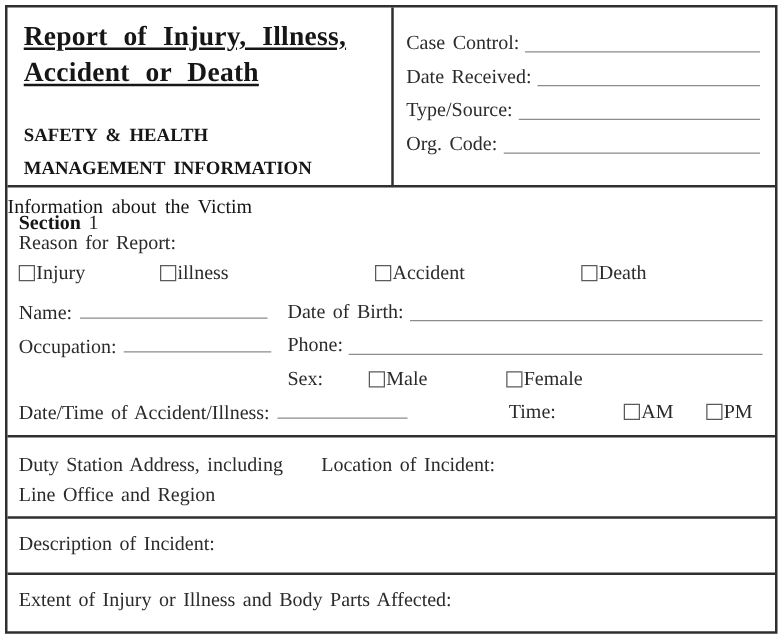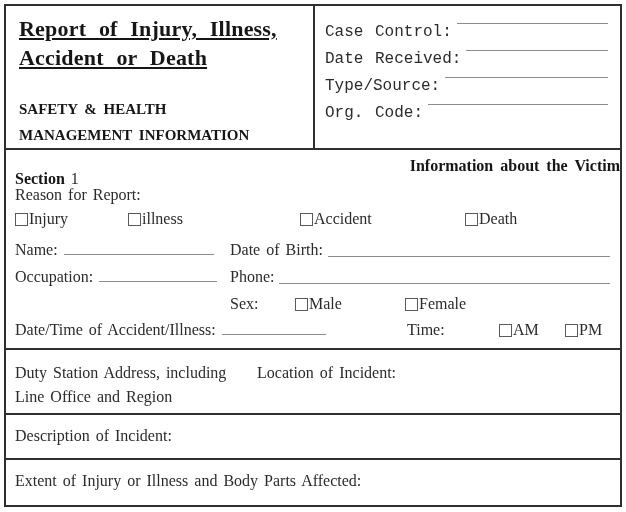--- a/index.html
+++ b/index.html
@@ -13,32 +13,32 @@
     position:absolute; left:4px; top:4px; width:614px; height:499px;
     border:2px solid var(--border,#2f2f2f); box-sizing:content-box;
   }
   
   .header { display:flex; height:142px; border-bottom:2px solid var(--border,#2f2f2f); }
   .title-cell { width:309px; box-sizing:border-box; border-right:2px solid var(--border,#2f2f2f); padding:8px 0 0 13px; }
   .title-line { font-size:22px; font-weight:bold; color:var(--heading,#161616); line-height:29px; word-spacing:7px; letter-spacing:0.2px; white-space:nowrap;text-decoration:underline; }
   .subtitle-block { margin-top:24px; }
   .subtitle-line { font-size:15px; font-weight:bold; color:var(--heading,#161616); line-height:26px; word-spacing:3px; white-space:nowrap; }
   .meta { flex:1; box-sizing:border-box; padding:17px 12px 0 10px; }
-  .hrow { display:flex; align-items:flex-start; height:21px; margin-bottom:6px; font-size:16px; word-spacing:2px; white-space:nowrap;font-family:Liberation Mono, monospace; }
+  .hrow { display:flex; align-items:flex-end; height:21px; margin-bottom:6px; font-size:16px; word-spacing:2px; white-space:nowrap; }
   .hrow .uflex { flex:1; border-bottom:1px solid var(--underline,#8c8c8c); margin:0 0 2px 5px; }
   
   .sec { position:relative; border-bottom:2px solid var(--border,#2f2f2f); }
   .sec1 { height:198px; }
   .duty { height:63px; }
   .desc { height:43px; }
   .extent { height:40px; border-bottom:none; }
   .a { position:absolute; white-space:nowrap; font-size:16px; word-spacing:2px; line-height:18px; }
   .flexrow { display:flex; }
   .b { font-weight:bold; color:var(--heading,#161616); }
-  .sec-head-title { position:absolute; left:0; right:0; top:7px; text-align:right; font-weight:bold; font-size:16px; word-spacing:3px; color:var(--heading,#161616); }
+  .sec-head-title { position:absolute; left:0; right:0; top:7px; text-align:left; font-weight:normal; font-size:16px; word-spacing:3px; color:var(--heading,#161616); }
   .ul { display:inline-block; border-bottom:1px solid var(--underline,#8c8c8c); height:13px; vertical-align:baseline; }
   .uflex { border-bottom:1px solid var(--underline,#8c8c8c); }
   .a .uflex { flex:1; margin:0 0 2px 5px; }
   .cb {
     display:inline-block; width:13px; height:13px; box-sizing:border-box;
     border:1px solid #5a5a5a; background:#fff; vertical-align:-2px; margin-right:1px;
   }
 </style>
 </head>
 <body>

